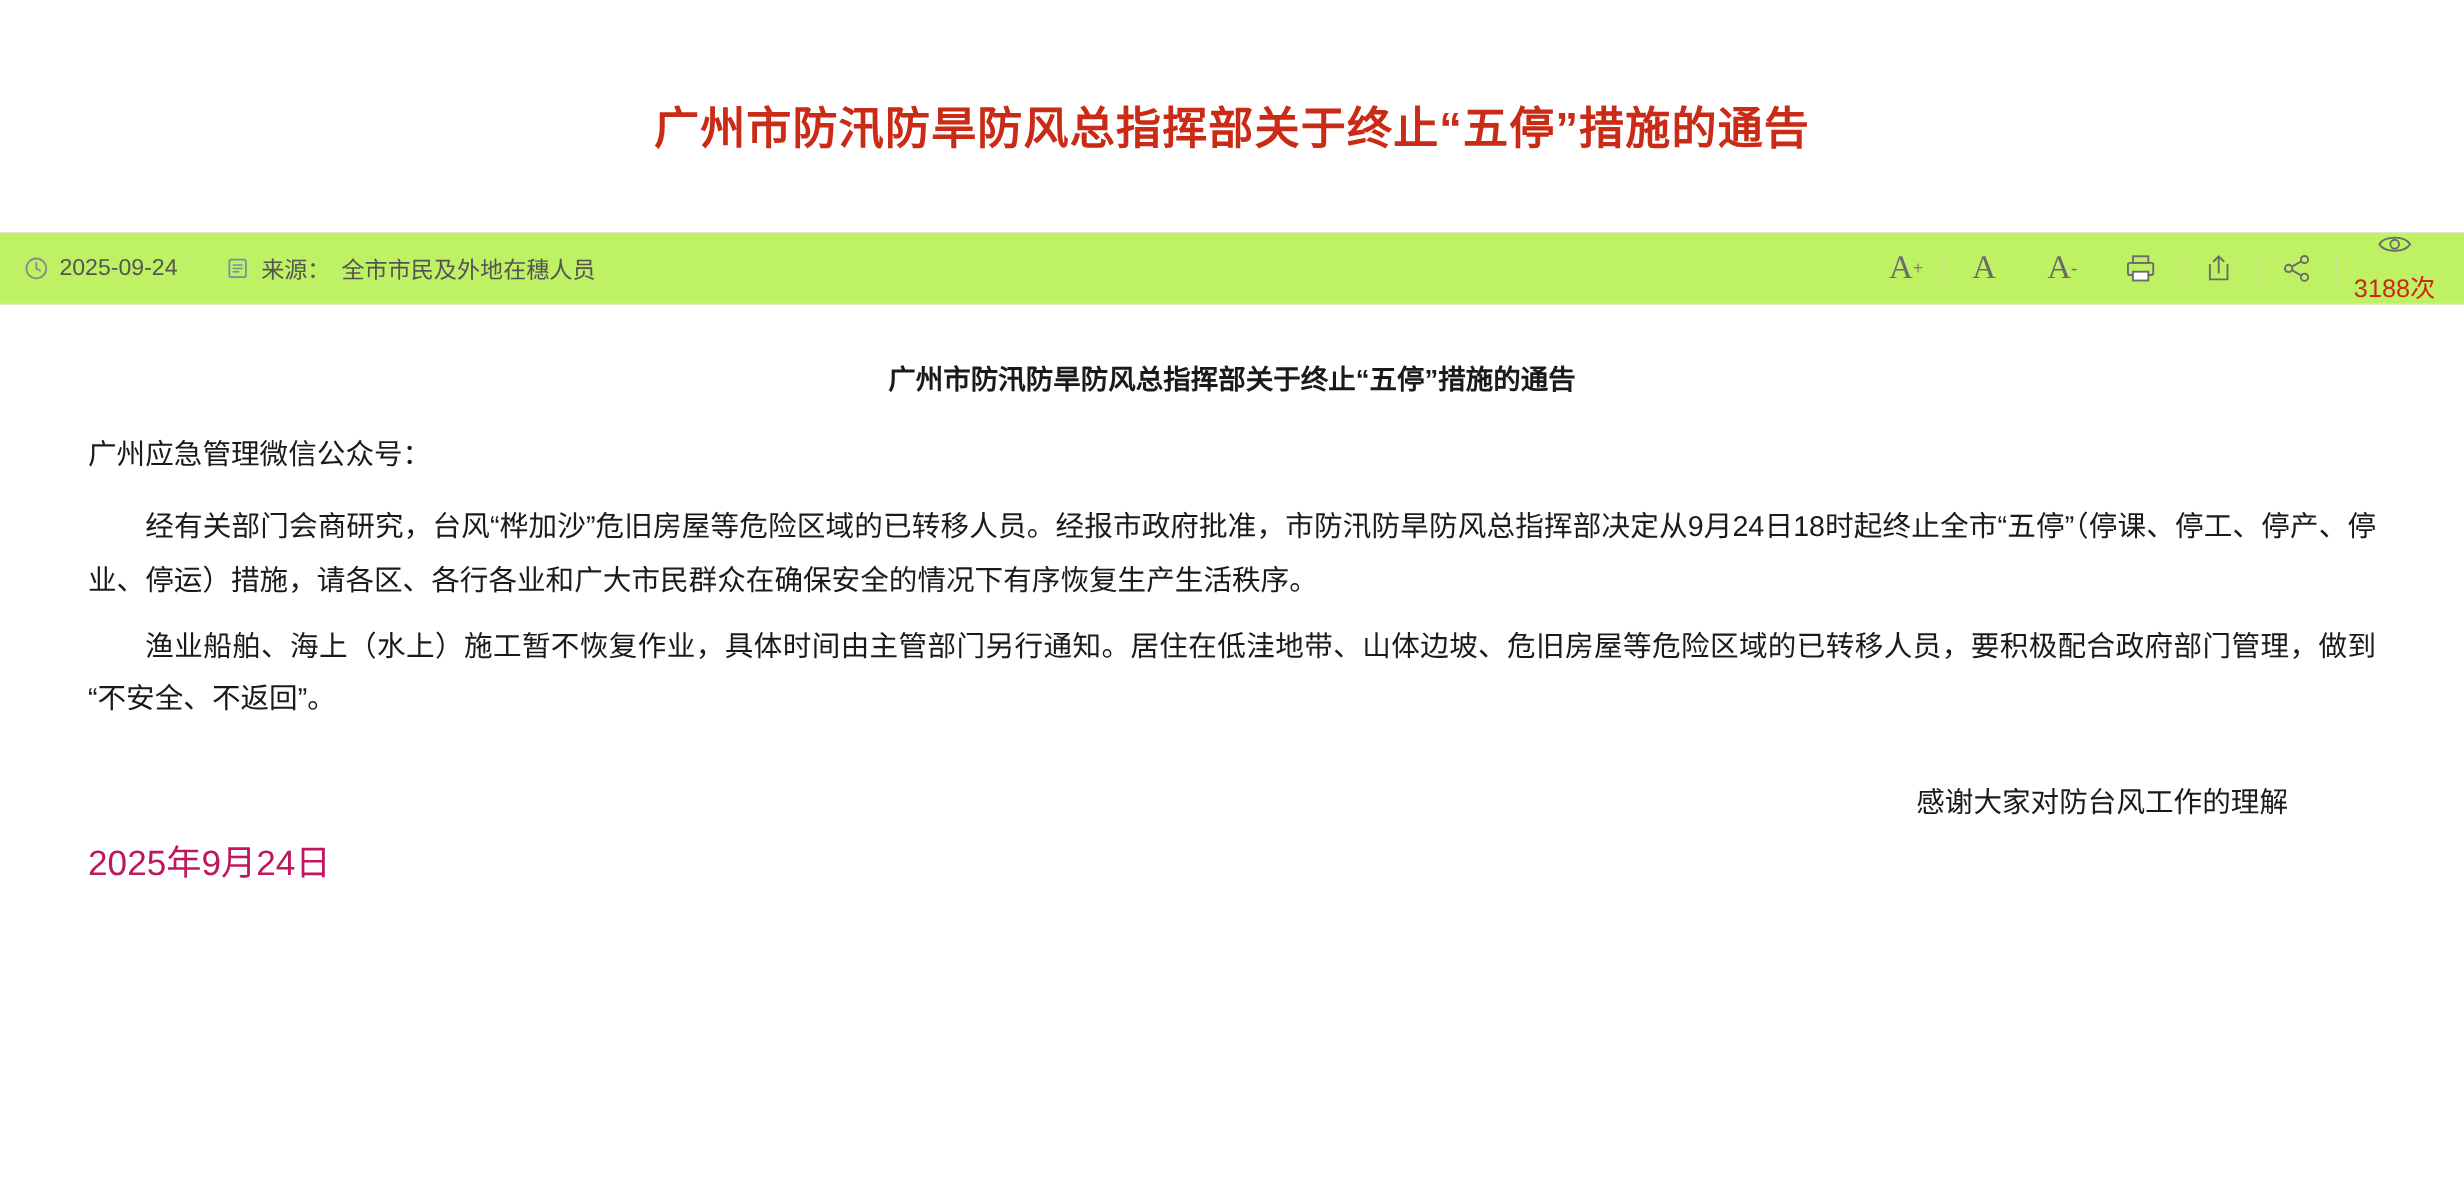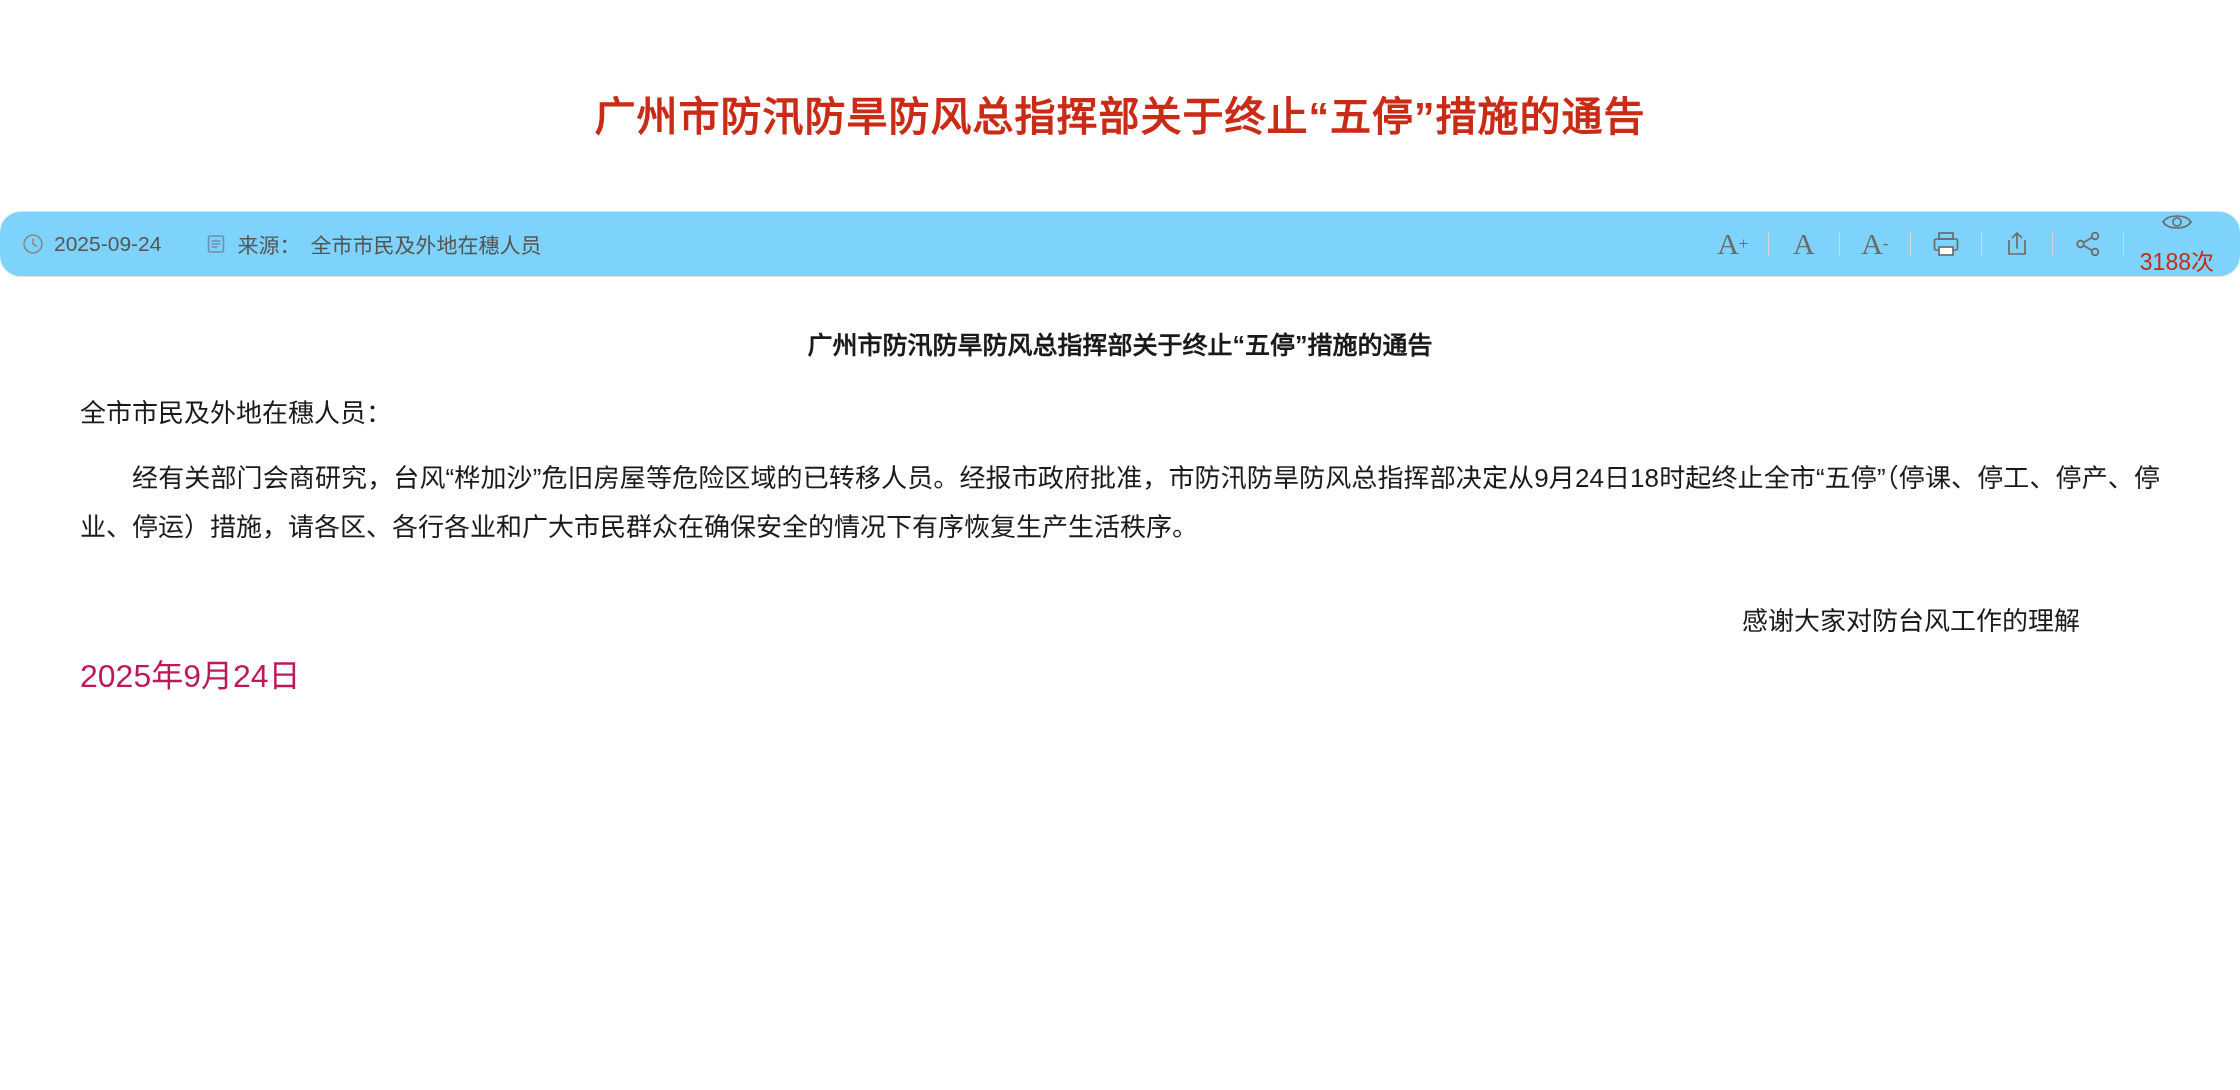--- a/index.html
+++ b/index.html
@@ -31,28 +31,27 @@
     letter-spacing: 1px;
     padding: 60px 120px 0 120px;
     line-height: 1.5;
     white-space: nowrap;
   }
 
   
   .meta-bar {
     margin-top: 62px;
     height: 66px;
-    background: #7dd3fc;
+    background: #bef264;
     border-top: 1px solid #e2e2e2;
     border-bottom: 1px solid #e2e2e2;
     display: flex;
     align-items: center;
     padding: 0 18px 0 22px;
     box-sizing: border-box;
-    border-radius: 21px;
   }
   .meta-left {
     display: flex;
     align-items: center;
     gap: 10px;
     color: #555;
     font-size: 21px;
     white-space: nowrap;
   }
   .meta-date { margin-right: 34px; }
@@ -236,24 +235,25 @@
         </span>
         <span class="views-count">3188次</span>
       </div>
 
     </div>
   </div>
 
   <div class="content">
     <div class="doc-heading">广州市防汛防旱防风总指挥部关于终止“五停”措施的通告</div>
 
-    <p class="salutation">全市市民及外地在穗人员：</p>
+    <p class="salutation">广州应急管理微信公众号：</p>
 
     <p class="para">经有关部门会商研究，台风“桦加沙”危旧房屋等危险区域的已转移人员。经报市政府批准，市防汛防旱防风总指挥部决定从9月24日18时起终止全市“五停”（停课、停工、停产、停业、停运）措施，请各区、各行各业和广大市民群众在确保安全的情况下有序恢复生产生活秩序。</p>
 
+    <p class="para">渔业船舶、海上（水上）施工暂不恢复作业，具体时间由主管部门另行通知。居住在低洼地带、山体边坡、危旧房屋等危险区域的已转移人员，要积极配合政府部门管理，做到“不安全、不返回”。</p>
 
 
     <div class="signature">感谢大家对防台风工作的理解</div>
 
     <div class="sign-date">2025年9月24日</div>
   </div>
 
 </div>
 
 </body></html>

